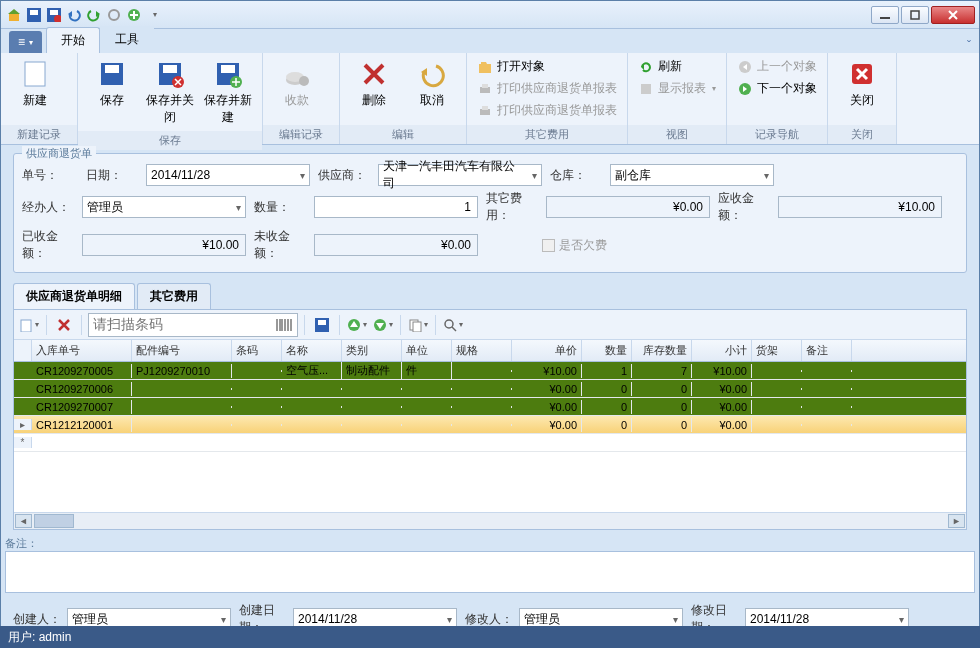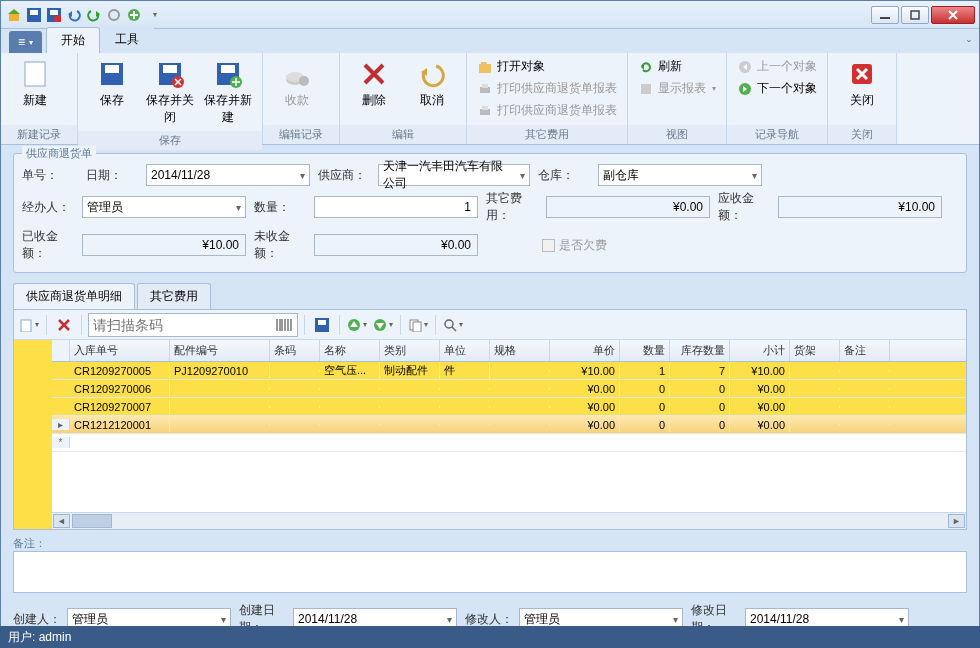--- a/index.html
+++ b/index.html
@@ -42,51 +42,51 @@
 .fld label { width: 56px; text-align: left; color:#333; }
 .fld input, .fld .combo { height: 22px; border: 1px solid #a8b8c8; background: #fff; padding: 0 4px; }
 .fld .combo { display:flex; align-items:center; position:relative; padding-right:18px; }
 .fld .combo::after { content:"▾"; position:absolute; right:4px; color:#666; font-size:10px; }
 .fld input.num { text-align: right; padding-right:6px; }
 .fld input.ro { background:#edf3fb; }
 .chk { display:flex; align-items:center; gap:4px; color:#999; }
 .chk .box { width:13px; height:13px; border:1px solid #bbb; background:#f0f0f0; }
 
 
-.tabstrip { display: flex; padding: 6px 12px 0; }
+.tabstrip { display: flex; padding: 6px 12px 0; font-weight: bold; }
 .tab { padding: 4px 12px; border: 1px solid #a8c0de; background: #e2ebf6; cursor: pointer; border-bottom: none; border-radius:3px 3px 0 0; margin-right:2px; }
 .tab.active { background: #edf3fb; }
 
 
 .gridwrap { margin: 0 12px; border: 1px solid #a8c0de; background:#edf3fb; }
 .gtoolbar { height: 30px; display: flex; align-items: center; padding: 0 4px; gap: 4px; border-bottom:1px solid #c8d8ec; }
 .gtb-btn { width: 22px; height: 22px; display:flex; align-items:center; justify-content:center; cursor:pointer; border-radius:2px; }
 .gtb-sep { width:1px; height:20px; background:#c8d8ec; margin:0 2px; }
 .barcode-input { flex: 0 0 210px; height: 24px; border: 1px solid #a8b8c8; display:flex; align-items:center; background:#fff; padding:0 4px; position:relative; }
-.barcode-input input { border:none; outline:none; flex:1; font-size:14px; color:#999; }
+.barcode-input input { border:none; outline:none; flex:1; font-size:14px; color:#999;font-family:Liberation Serif, serif; }
 .barcode-ic { width:18px; height:18px; }
 
 
-.grid { background:#fde047;padding-left:38px; }
+.grid { background:#4d7c0f; }
 .ghead { display:flex; background: linear-gradient(#f4f8fd,#e2ebf6); border-bottom: 1px solid #a8c0de; }
 .ghead .gc { border-right:1px solid #c8d8ec; padding:3px 4px; color:#333; font-size:11px; }
 .grow { display:flex; border-bottom:1px solid #e4e8ec; height:18px; align-items:center; }
 .grow .gc { border-right:1px solid #e4e8ec; padding:1px 4px; font-size:11px; overflow:hidden; white-space:nowrap; }
 .grow.hl { background: linear-gradient(#fde8b0,#f8d278); }
 .grow.new { background:#fff; }
 .gind { width:18px; flex:0 0 18px; background:#edf3fb; border-right:1px solid #c8d8ec; text-align:center; font-size:10px; color:#666; }
 .gc.r { text-align:right; }
 .gridspace { height: 60px; background:#fff; }
 .gscroll { height:17px; background:#e8eef6; border-top:1px solid #c8d8ec; display:flex; }
 .gscroll .thumb { width:40px; background:#c0d0e4; border:1px solid #a0b8d0; margin:1px; }
 .gscroll .track { flex:1; }
 .gscroll .arr { width:17px; background:#d8e4f0; border:1px solid #a0b8d0; margin:1px; display:flex;align-items:center;justify-content:center;font-size:9px;color:#666; }
 
 
-.remarks { margin: 6px 12px 4px; }
+.remarks { margin: 6px 4px 4px; }
 .remarks label { font-size:11px; color:#5a7a9a; }
 .remarks textarea { width:100%; height:42px; border:1px solid #a8c0de; resize:none; background:#fff; }
 
 
 .footfields { display:flex; gap:8px; padding: 2px 12px 6px; align-items:center; }
 .footfields .fld label { width:50px; }
 .footfields .fld .combo, .footfields .fld input { width:164px; }
 
 
 .statusbar { position:absolute; bottom:0; left:0; right:0; height:22px; background:#3a5a88; color:#fff; display:flex; align-items:center; padding:0 8px; font-size:11px; }
@@ -368,21 +368,21 @@
           <label>单号：</label>
         </div>
       <div class="fld">
           <label>日期：</label>
           <div class="combo" style="width:164px">
             <span>2014/11/28</span>
           </div>
         </div>
       <div class="fld">
           <label>供应商：</label>
-          <div class="combo" style="width:152px">
+          <div class="combo" style="width:164px">
             <span>天津一汽丰田汽车有限公司</span>
           </div>
         </div>
       <div class="fld">
           <label>仓库：</label>
           <div class="combo" style="width:164px">
             <span>副仓库</span>
           </div>
         </div>
     </div>

